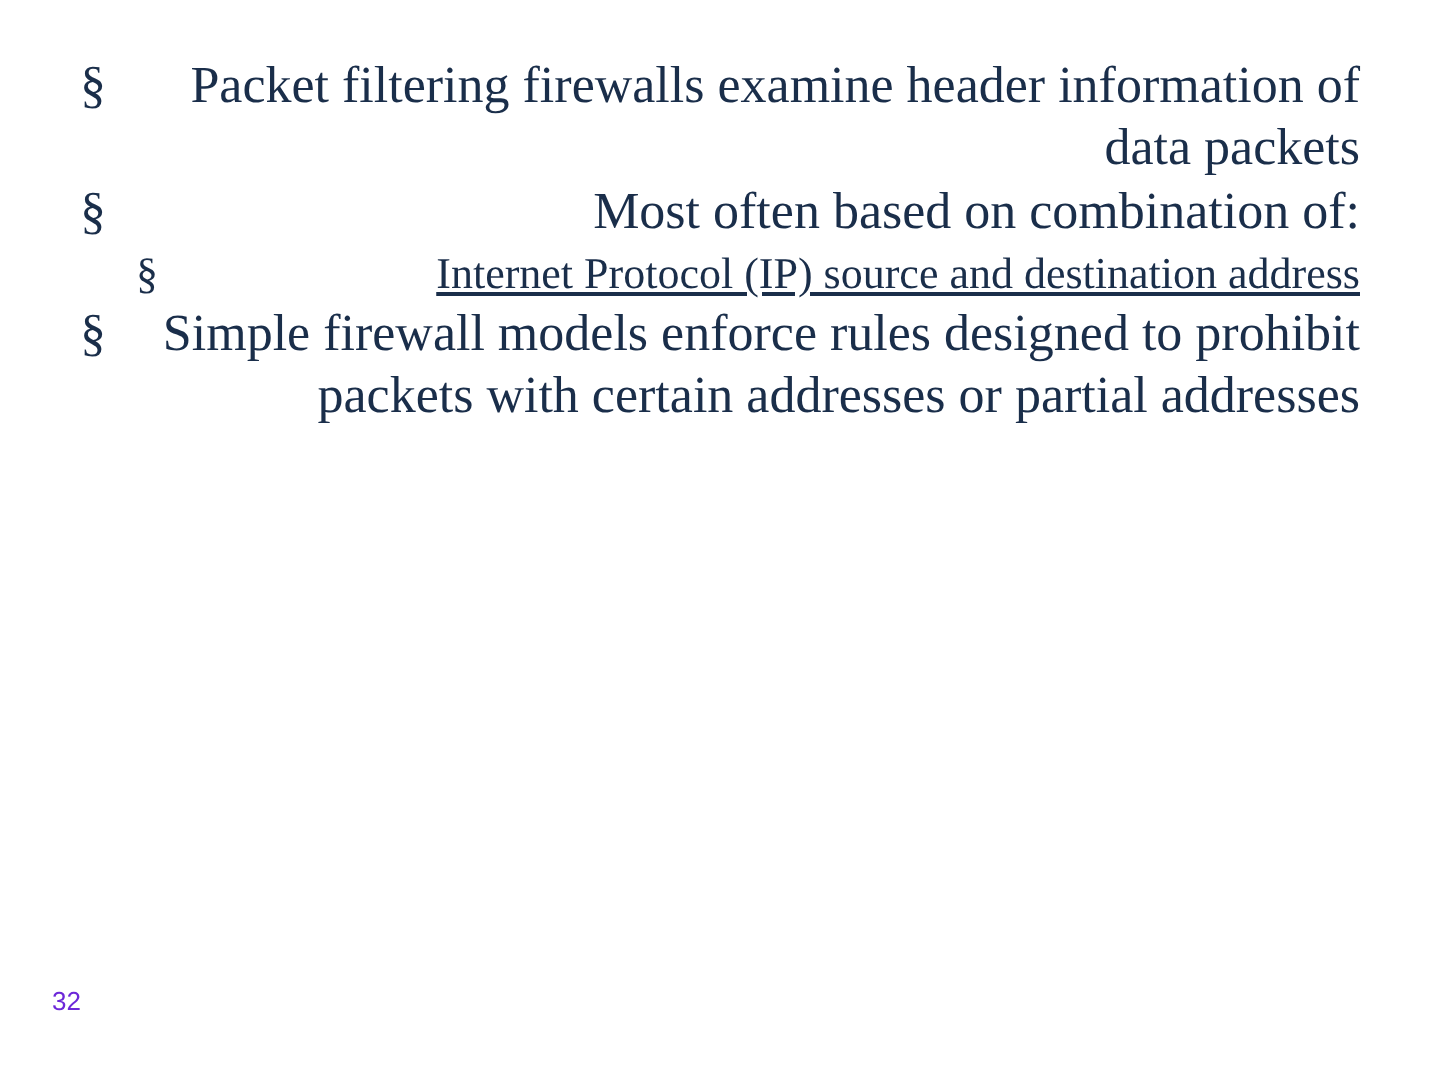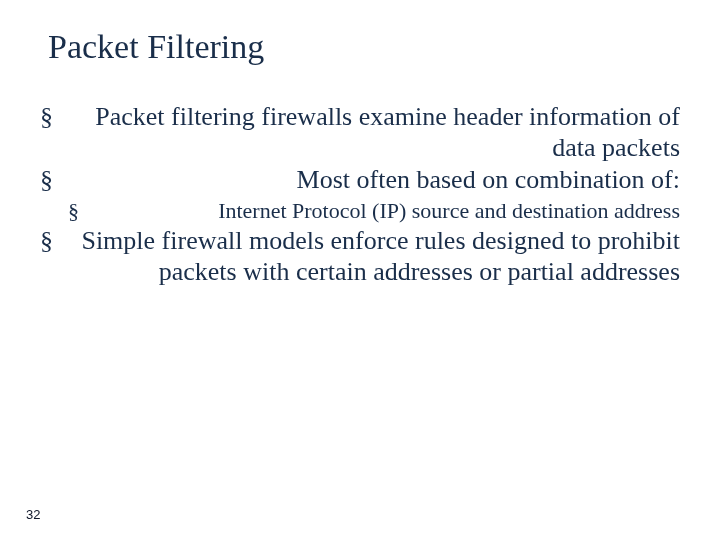--- a/index.html
+++ b/index.html
@@ -45,43 +45,43 @@
   .level2 {
     margin-top: 2px;
   }
   .level2 > li {
     position: relative;
     padding-left: 26px;
     font-size: 22px;
     line-height: 1.18;
     margin-bottom: 2px;
     color: #1a2e4a;
+    text-decoration: underline;
   }
   .level2 > li::before {
     content: "§";
     position: absolute;
     left: 0;
     top: 0;
     font-size: 22px;
     color: #1a2e4a;
   }
   .page-num {
     position: absolute;
     left: 26px;
-    bottom: 18px;
+    bottom: 32px;
     font-family: Arial, Helvetica, sans-serif;
     font-size: 13px;
-    color: #0f172a;
+    color: #6d28d9;
   }
 </style>
 </head>
 <body>
 
 <div class="slide">
-  <h1 class="title">Packet Filtering</h1>
 
   <ul class="level1">
     <li>
       <span>Packet filtering firewalls examine header information of data packets</span>
     </li>
     <li>
       <span>Most often based on combination of:</span>
       <ul class="level2">
         <li>
           <span>Internet Protocol (IP) source and destination address</span>

